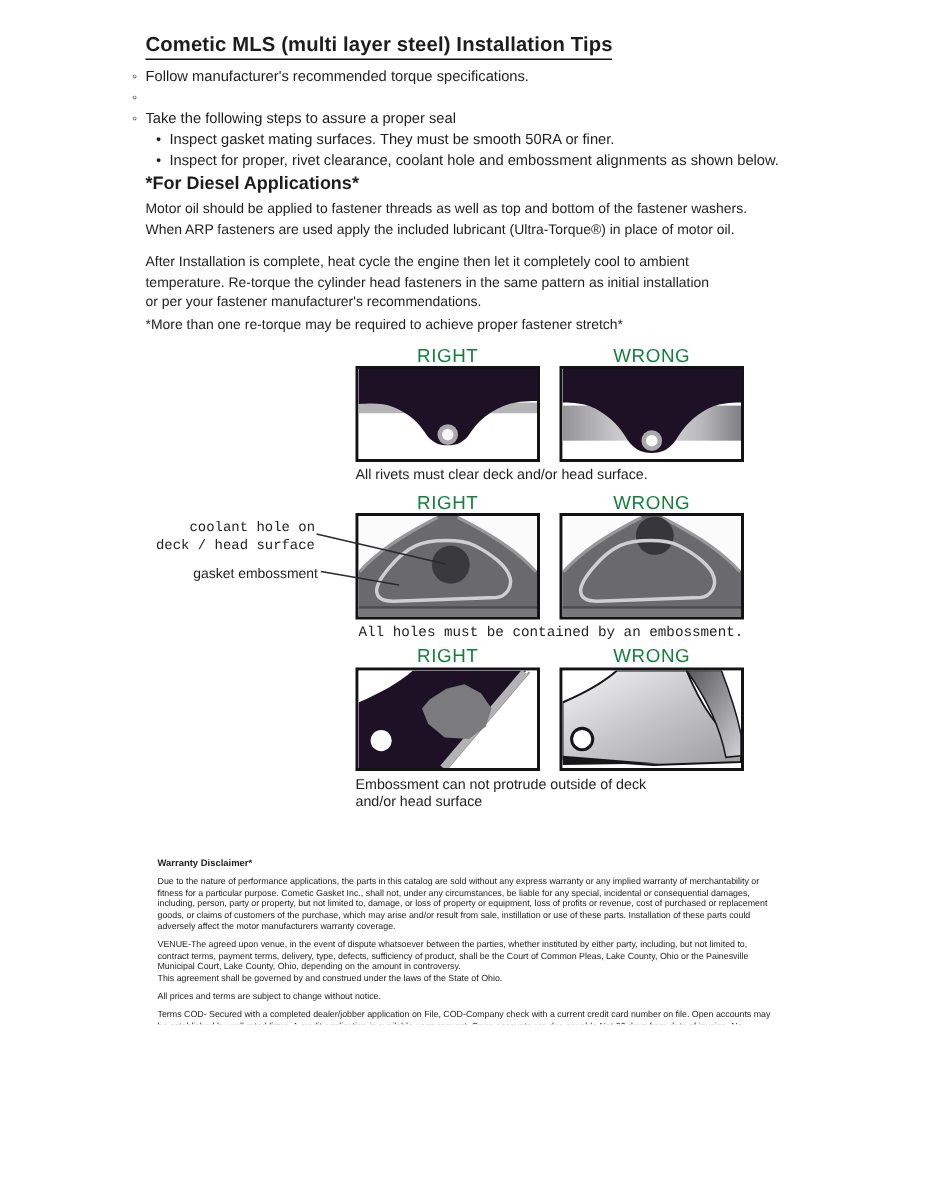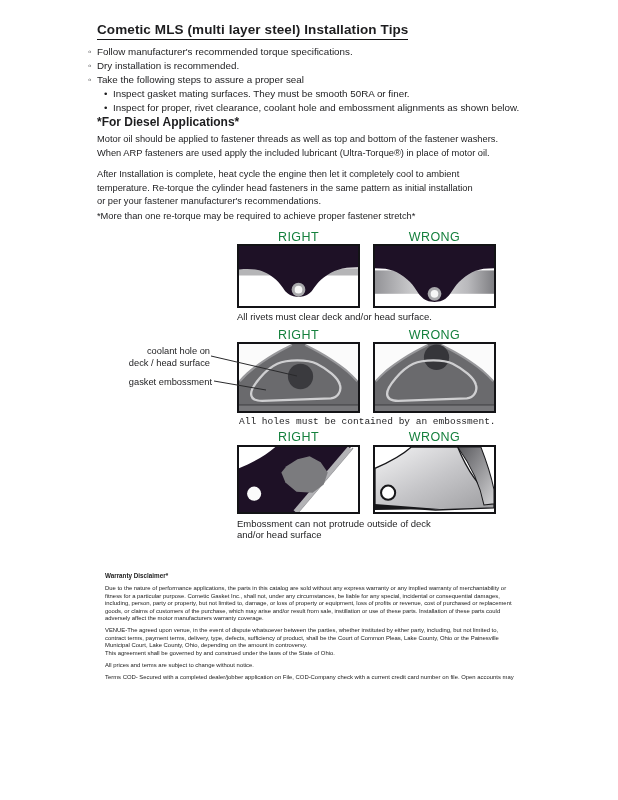--- a/index.html
+++ b/index.html
@@ -34,21 +34,21 @@
   .b2{top:342px;height:71px;}
   .b3{top:445px;height:69px;}
   .dbox svg{display:block;width:100%;height:100%;}
 
   .dcap{position:absolute;font-size:9.5px;line-height:11px;color:#1d1d1f;}
   .cap1{left:237px;top:311px;}
   .cap2{left:239px;top:416px;font-family:Liberation Mono, monospace;}
   .cap3{left:237px;top:518px;}
 
   .ann{position:absolute;width:115px;text-align:right;font-size:9.3px;line-height:11.5px;}
-  .a1{left:95px;top:346px;}
+  .a1{left:95px;top:346px;font-family:Liberation Mono, monospace;}
   .a2{left:97px;top:377px;}
   .leader{position:absolute;left:205px;top:350px;width:100px;height:45px;z-index:5;
           pointer-events:none;}
 
   .legal{position:absolute;left:105px;top:572px;width:470px;font-size:5.9px;
          line-height:7.4px;color:#222;}
   .legal .lh{font-size:6.3px;font-weight:bold;margin-bottom:6px;}
   .legal p{margin:0 0 5px 0;}
 
   .code{position:absolute;left:390px;top:756px;font-size:13.5px;color:#c2410c;text-decoration:underline;}
@@ -60,21 +60,20 @@
 
   <div class="title">Cometic MLS (multi layer steel) Installation Tips</div>
 
   <div class="tips">
     <div class="tip">
       <span class="mk">◦</span>
       <span class="tx">Follow manufacturer's recommended torque specifications.</span>
     </div>
     <div class="tip">
       <span class="mk">◦</span>
-      <span class="tx">Dry installation is recommended.</span>
     </div>
     <div class="tip">
       <span class="mk">◦</span>
       <span class="tx">Take the following steps to assure a proper seal</span>
     </div>
     <div class="tip sub">
       <span class="mk">•</span>
       <span class="tx">Inspect gasket mating surfaces.  They must be smooth 50RA or finer.</span>
     </div>
     <div class="tip sub">

